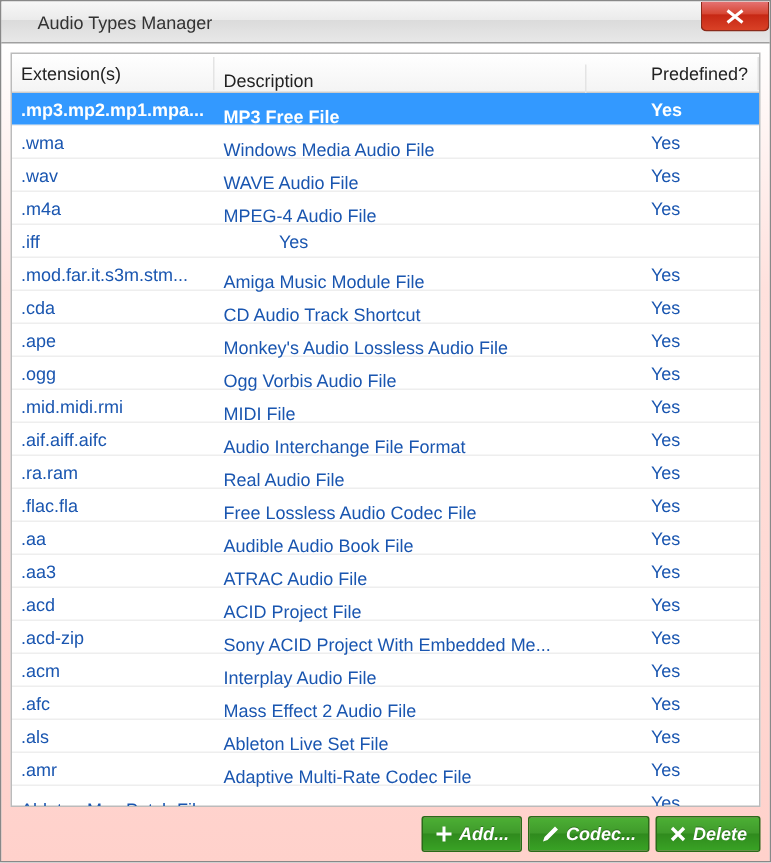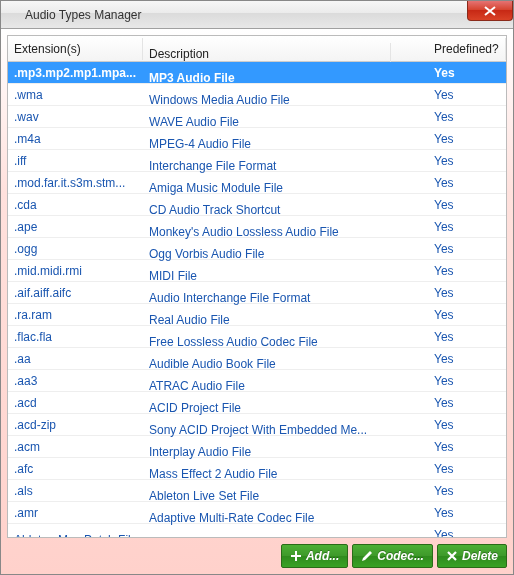--- a/index.html
+++ b/index.html
@@ -156,41 +156,40 @@
   <div class="body-area">
     <div class="list-panel">
       <div class="list-header">
         <div class="col col-ext">Extension(s)</div>
         <div class="col col-desc">Description</div>
         <div class="col col-pre">Predefined?</div>
       </div>
       <div class="list-body" id="list-body">
           <div class="row selected">
             <div class="col col-ext">.mp3.mp2.mp1.mpa...</div>
-            <div class="col col-desc">MP3 Audio File</div>
+            <div class="col col-desc">MP3 Free File</div>
             <div class="col col-pre">Yes</div>
           </div>
           <div class="row">
             <div class="col col-ext">.wma</div>
             <div class="col col-desc">Windows Media Audio File</div>
             <div class="col col-pre">Yes</div>
           </div>
           <div class="row">
             <div class="col col-ext">.wav</div>
             <div class="col col-desc">WAVE Audio File</div>
             <div class="col col-pre">Yes</div>
           </div>
           <div class="row">
             <div class="col col-ext">.m4a</div>
             <div class="col col-desc">MPEG-4 Audio File</div>
             <div class="col col-pre">Yes</div>
           </div>
           <div class="row">
             <div class="col col-ext">.iff</div>
-            <div class="col col-desc">Interchange File Format</div>
             <div class="col col-pre">Yes</div>
           </div>
           <div class="row">
             <div class="col col-ext">.mod.far.it.s3m.stm...</div>
             <div class="col col-desc">Amiga Music Module File</div>
             <div class="col col-pre">Yes</div>
           </div>
           <div class="row">
             <div class="col col-ext">.cda</div>
             <div class="col col-desc">CD Audio Track Shortcut</div>

